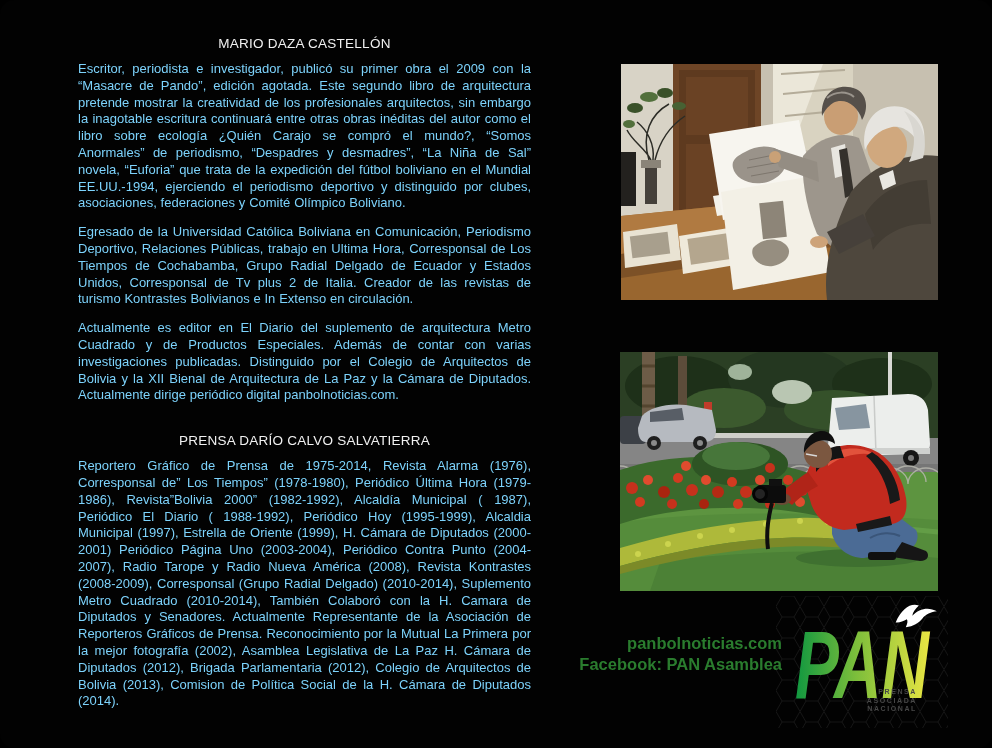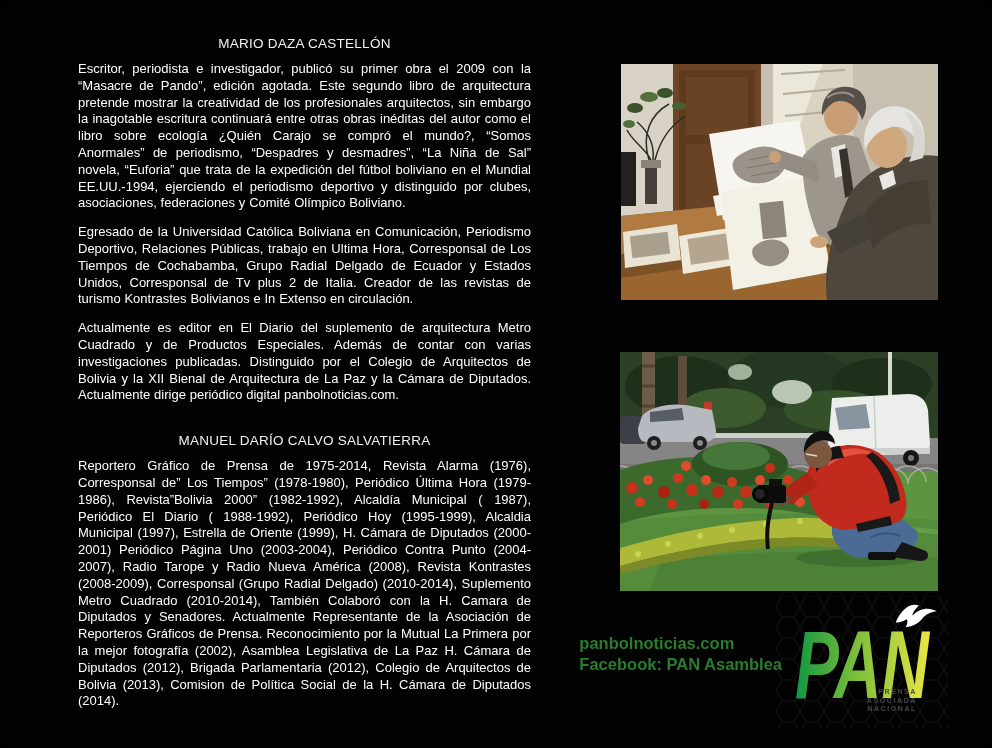--- a/index.html
+++ b/index.html
@@ -10,52 +10,52 @@
   }
   
   .bio-column{position:absolute;left:78px;top:36px;width:453px;color:#e3e3e3;}
   .bio-column h1,.bio-column h2{
     font-size:13.5px;font-weight:400;text-align:center;color:#f0f0f0;
     letter-spacing:.25px;margin:0 0 10px 0;
   }
   .bio-column h2{margin-top:29px;}
   .bio-column p{
     font-size:13px;line-height:16.8px;text-align:justify;margin:0 0 12px 0;
-    color:#ffffff;word-spacing:.2px;
+    color:#7dd3fc;word-spacing:.2px;
   }
   
   .photo{position:absolute;margin:0;padding:0;line-height:0;}
   .photo-top{left:621px;top:64px;width:317px;height:236px;}
   .photo-bottom{left:620px;top:352px;width:318px;height:239px;}
   .photo svg{display:block;width:100%;height:100%;}
   
   .hexpattern{position:absolute;left:776px;top:596px;opacity:.9;}
   .weblinks{
-    position:absolute;right:210px;top:633px;
+    position:absolute;right:210px;top:633px;text-align:right;
     font-size:16.5px;line-height:21px;font-weight:700;color:#2a7c2e;
   }
   .pan-logo-svg{position:absolute;left:793px;top:620px;}
   .bird{position:absolute;left:893px;top:599px;width:46px;height:31px;transform:rotate(-6deg);}
   .pan-sub{
     position:absolute;right:75px;top:688px;text-align:right;
     font-size:7px;line-height:8.5px;font-weight:700;letter-spacing:1.6px;color:#474747;
   }
   .pan-sub div{white-space:nowrap;}
 </style>
 </head>
 <body>
 
 <div class="page">
 
   <main class="bio-column">
     <h1>MARIO DAZA CASTELLÓN</h1>
     <p>Escritor, periodista e investigador, publicó su primer obra el 2009 con la “Masacre de Pando”, edición agotada. Este segundo libro de arquitectura pretende mostrar la creatividad de los profesionales arquitectos, sin embargo la inagotable escritura continuará entre otras obras inéditas del autor como el libro sobre ecología ¿Quién Carajo se compró el mundo?, “Somos Anormales” de periodismo, “Despadres y desmadres”, “La Niña de Sal” novela, “Euforia” que trata de la expedición del fútbol boliviano en el Mundial EE.UU.-1994, ejerciendo el periodismo deportivo y distinguido por clubes, asociaciones, federaciones y Comité Olímpico Boliviano.</p>
     <p>Egresado de la Universidad Católica Boliviana en Comunicación, Periodismo Deportivo, Relaciones Públicas, trabajo en Ultima Hora, Corresponsal de Los Tiempos de Cochabamba, Grupo Radial Delgado de Ecuador y Estados Unidos, Corresponsal de Tv plus 2 de Italia. Creador de las revistas de turismo Kontrastes Bolivianos e In Extenso en circulación.</p>
     <p>Actualmente es editor en El Diario del suplemento de arquitectura Metro Cuadrado y de Productos Especiales. Además de contar con varias investigaciones publicadas. Distinguido por el Colegio de Arquitectos de Bolivia y la XII Bienal de Arquitectura de La Paz y la Cámara de Diputados. Actualmente dirige periódico digital panbolnoticias.com.</p>
-    <h2>MANUEL DARÍO CALVO SALVATIERRA</h2>
+    <h2>PRENSA DARÍO CALVO SALVATIERRA</h2>
     <p>Reportero Gráfico de Prensa de 1975-2014, Revista Alarma (1976), Corresponsal de” Los Tiempos” (1978-1980), Periódico Última Hora (1979- 1986), Revista”Bolivia 2000” (1982-1992), Alcaldía Municipal ( 1987), Periódico El Diario ( 1988-1992), Periódico Hoy (1995-1999), Alcaldia Municipal (1997), Estrella de Oriente (1999), H. Cámara de Diputados (2000-2001) Periódico Página Uno (2003-2004), Periódico Contra Punto (2004-2007), Radio Tarope y Radio Nueva América (2008), Revista Kontrastes (2008-2009), Corresponsal (Grupo Radial Delgado) (2010-2014), Suplemento Metro Cuadrado (2010-2014), También Colaboró con la H. Camara de Diputados y Senadores. Actualmente Representante de la Asociación de Reporteros Gráficos de Prensa. Reconocimiento por la Mutual La Primera por la mejor fotografía (2002), Asamblea Legislativa de La Paz H. Cámara de Diputados (2012), Brigada Parlamentaria (2012), Colegio de Arquitectos de Bolivia (2013), Comision de Política Social de la H. Cámara de Diputados (2014).</p>
   </main>
 
   <figure class="photo photo-top">
     <svg viewBox="0 0 317 236" preserveAspectRatio="none">
       <rect width="317" height="236" fill="#c7c0b0"></rect>
       <rect x="0" y="0" width="96" height="236" fill="#d8d3c6"></rect>
 
       <rect x="152" y="0" width="80" height="86" fill="#d9d3c1"></rect>
       <polygon points="152,0 202,0 170,86 152,86" fill="#ebe7d9"></polygon>

